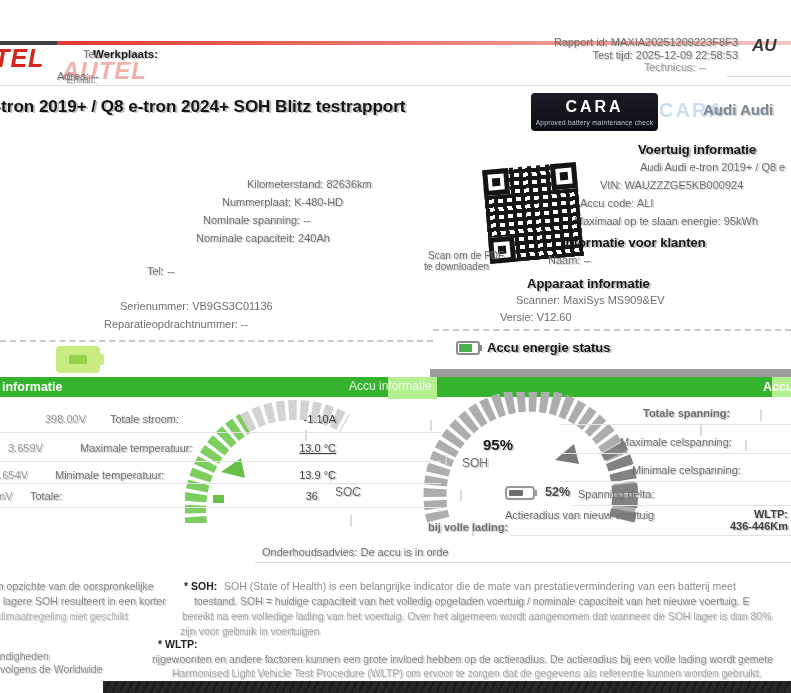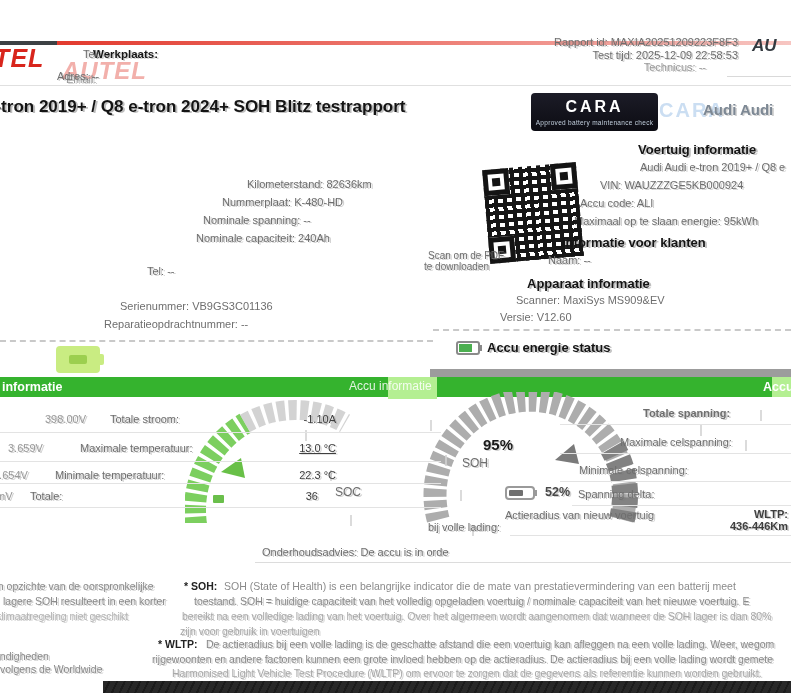--- a/index.html
+++ b/index.html
@@ -140,21 +140,21 @@
   <div class="t lgray sm gh" style="left:45px;top:413px;">398.00V</div>
   <div class="t gray sm gh" style="left:110px;top:413px;">Totale stroom:</div>
   <div class="t sm gh" style="left:240px;top:413px;width:96px;text-align:right;color:#3f3f3f;">-1.10A</div>
 
   <div class="t lgray sm gh" style="left:8px;top:442px;">3.659V</div>
   <div class="t gray sm gh" style="left:80px;top:442px;">Maximale temperatuur:</div>
   <div class="t sm gh" style="left:240px;top:442px;width:96px;text-align:right;color:#3f3f3f;text-decoration:underline;">13.0 °C</div>
 
   <div class="t lgray sm gh" style="left:-7px;top:469px;">3.654V</div>
   <div class="t gray sm gh" style="left:55px;top:469px;">Minimale temperatuur:</div>
-  <div class="t sm gh" style="left:240px;top:469px;width:96px;text-align:right;color:#3f3f3f;">22.3 °C</div>
+  <div class="t sm gh" style="left:240px;top:469px;width:96px;text-align:right;color:#3f3f3f;">13.9 °C</div>
 
   <div class="t lgray sm gh" style="left:-4px;top:490px;">mV</div>
   <div class="t gray sm gh" style="left:30px;top:490px;">Totale:</div>
   <div class="t sm gh" style="left:240px;top:490px;width:78px;text-align:right;color:#3f3f3f;">36</div>
   <div class="abs" style="left:213px;top:495px;width:11px;height:8px;background:#6abf4b;border-radius:1px;"></div>
 
   <div class="t gray gh" style="left:335px;top:486px;font-size:12px;">SOC</div>
   <div class="abs" style="left:505px;top:486px;width:30px;height:14px;border:2px solid #9a9a9a;border-radius:4px;box-sizing:border-box;background:#fff;">
     <div class="abs" style="left:2px;top:2px;width:14px;height:6px;background:#6f6f6f;border-radius:1px;"></div>
     <div class="abs" style="left:27px;top:2px;width:3px;height:6px;background:#9a9a9a;"></div>
@@ -162,44 +162,43 @@
   <div class="t gh" style="left:545px;top:485px;font-size:12.5px;font-weight:600;color:#474747;">52%</div>
 
   <div class="line" style="left:560px;top:424px;width:231px;"></div>
   <div class="line" style="left:560px;top:453px;width:231px;"></div>
   <div class="line" style="left:560px;top:481px;width:231px;"></div>
   <div class="line" style="left:572px;top:505px;width:219px;"></div>
   <div class="line" style="left:510px;top:535px;width:281px;"></div>
 
   <div class="t gray sm gh" style="left:643px;top:407px;font-weight:bold;">Totale spanning:</div>
   <div class="t gray sm gh" style="left:620px;top:436px;">Maximale celspanning:</div>
-  <div class="t gray sm gh" style="left:579px;top:464px;">Minimale celspanning:</div>
+  <div class="t gray sm gh" style="left:632px;top:464px;">Minimale celspanning:</div>
   <div class="t gray sm gh" style="left:578px;top:488px;">Spanning delta:</div>
 
   <div class="t gray sm gh" style="left:505px;top:509px;">Actieradius van nieuw voertuig</div>
-  <div class="t gray sm gh" style="left:428px;top:521px;">bij volle lading:</div>
+  <div class="t gray sm gh" style="left:428px;top:521px;font-weight:bold;">bij volle lading:</div>
   <div class="t sm gh" style="left:700px;top:508px;width:88px;text-align:right;color:#3f3f3f;font-weight:600;">WLTP:</div>
   <div class="t sm gh" style="left:700px;top:520px;width:88px;text-align:right;color:#3f3f3f;font-weight:600;">436-446Km</div>
 
   <div class="t gray sm gh" style="left:262px;top:546px;">Onderhoudsadvies: De accu is in orde</div>
   <div class="line" style="left:255px;top:562px;width:536px;background:#dcdcdc;"></div>
 
   <div class="t fn gh" style="left:-8px;top:580px;">en opzichte van de oorspronkelijke</div>
   <div class="t fn gh" style="left:3px;top:595px;">lagere SOH resulteert in een korter</div>
   <div class="t fn gh" style="left:-4px;top:610px;color:#b3b3b3;">klimaatregeling niet geschikt</div>
 
   <div class="t fn" style="left:184px;top:580px;font-weight:bold;color:#222;">* SOH:</div>
   <div class="t fn" style="left:224px;top:580px;">SOH (State of Health) is een belangrijke indicator die de mate van prestatievermindering van een batterij meet</div>
   <div class="t fn gh" style="left:194px;top:595px;">toestand. SOH = huidige capaciteit van het volledig opgeladen voertuig / nominale capaciteit van het nieuwe voertuig. E</div>
   <div class="t fn gh" style="left:182px;top:610px;color:#a8a8a8;">bereikt na een volledige lading van het voertuig. Over het algemeen wordt aangenomen dat wanneer de SOH lager is dan 80%</div>
   <div class="t fn gh" style="left:180px;top:625px;color:#a8a8a8;">zijn voor gebruik in voertuigen</div>
 
   <div class="t fn gh" style="left:-6px;top:650px;">andigheden</div>
   <div class="t fn gh" style="left:0;top:663px;">volgens de Worldwide</div>
 
   <div class="t fn" style="left:158px;top:638px;font-weight:bold;color:#222;text-align:right;">* WLTP:</div>
-  <div class="t fn gh" style="left:206px;top:638px;">De actieradius bij een volle lading is de geschatte afstand die een voertuig kan afleggen na een volle lading. Weer, wegom</div>
   <div class="t fn gh" style="left:152px;top:653px;">rijgewoonten en andere factoren kunnen een grote invloed hebben op de actieradius. De actieradius bij een volle lading wordt gemete</div>
   <div class="t fn gh" style="left:172px;top:667px;color:#a8a8a8;">Harmonised Light Vehicle Test Procedure (WLTP) om ervoor te zorgen dat de gegevens als referentie kunnen worden gebruikt.</div>
 
   <div class="abs" style="left:103px;top:681px;width:688px;height:12px;background:repeating-linear-gradient(115deg,#282828 0 5px,#1b1b1b 5px 7px);"></div>
 
 </div>
 
 </body></html>

